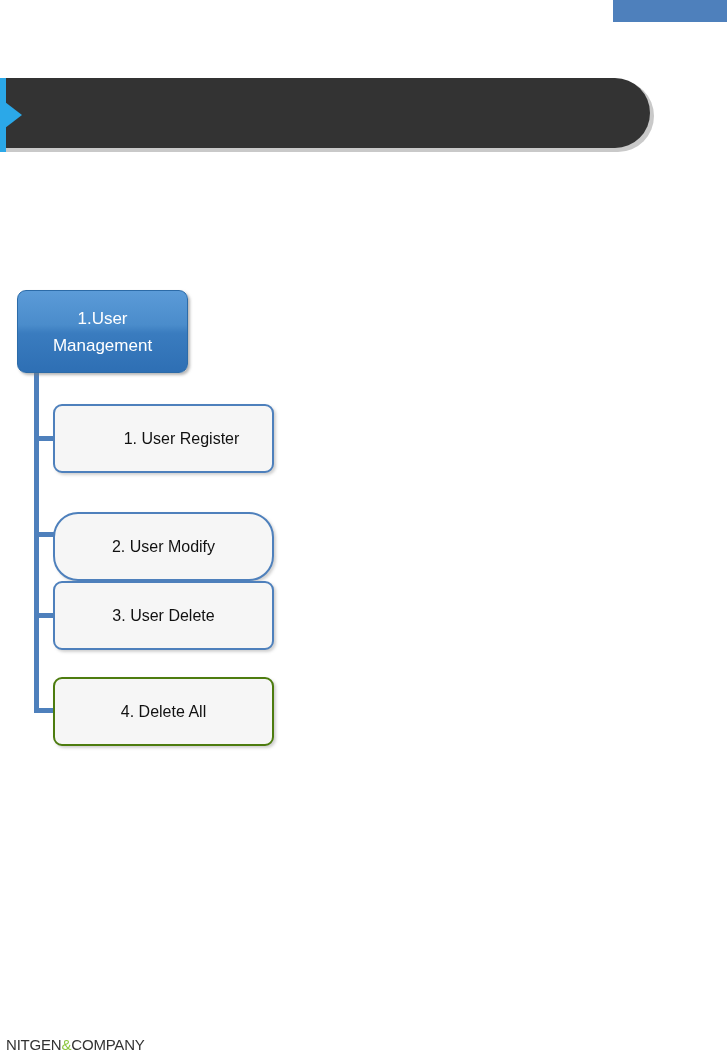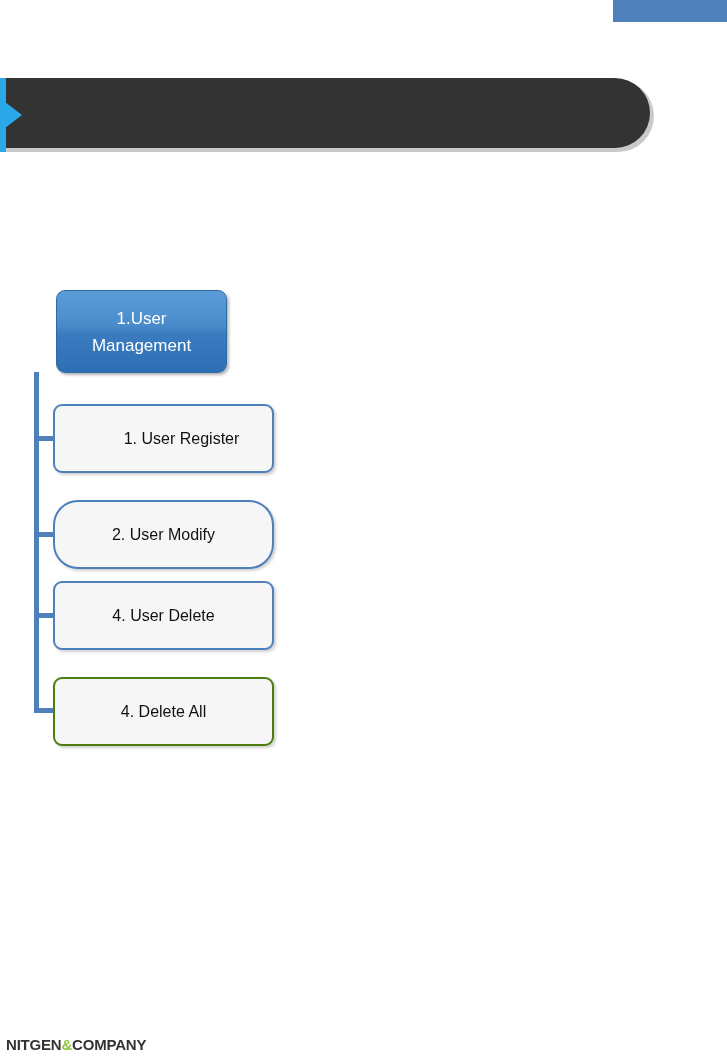--- a/index.html
+++ b/index.html
@@ -122,21 +122,20 @@
     box-shadow: 2px 2px 3px rgba(120,120,120,0.55);
     box-sizing: border-box;
     display: flex;
     flex-direction: column;
     align-items: center;
     justify-content: center;
     color: #ffffff;
     font-size: 17px;
     line-height: 27px;
     text-align: center;
-    margin-left: 39px;
   }
   .node-root .l1, .node-root .l2 { display: block; }
 
   
   .node-child {
     position: absolute;
     left: 53px;
     width: 221px;
     height: 69px;
     border-radius: 9px;
@@ -154,21 +153,21 @@
   .node-child.soft {
     border: 2px solid #4d7c0f;
   }
 
   
   .footer-logo {
     position: absolute;
     left: 6px;
     top: 1036px;
     font-size: 15px;
-    font-weight: bold;
+    font-weight: normal;
     letter-spacing: -0.2px;
     color: #333333;
     white-space: nowrap;
   }
   .footer-logo .amp { color: #8CC63E; }
 </style>
 </head>
 <body>
 
 <div class="top-tab"></div>
@@ -193,26 +192,26 @@
 
   <div class="node-root">
     <span class="l1">1.User</span>
     <span class="l2">Management</span>
   </div>
 
   <div class="node-child" style="top:404px;padding-left:36px;">
     <span>1. User Register</span>
   </div>
 
-  <div class="node-child" style="top:500px;border-radius:25px;">
+  <div class="node-child" style="top:512px;border-radius:25px;">
     <span>2. User Modify</span>
   </div>
 
   <div class="node-child" style="top:581px;">
-    <span>4. User Delete</span>
+    <span>3. User Delete</span>
   </div>
 
   <div class="node-child soft" style="top:677px;">
     <span>4. Delete All</span>
   </div>
 
 </div>
 
 <div class="footer-logo">
   <span>NITGEN</span><span class="amp">&amp;</span><span>COMPANY</span>

